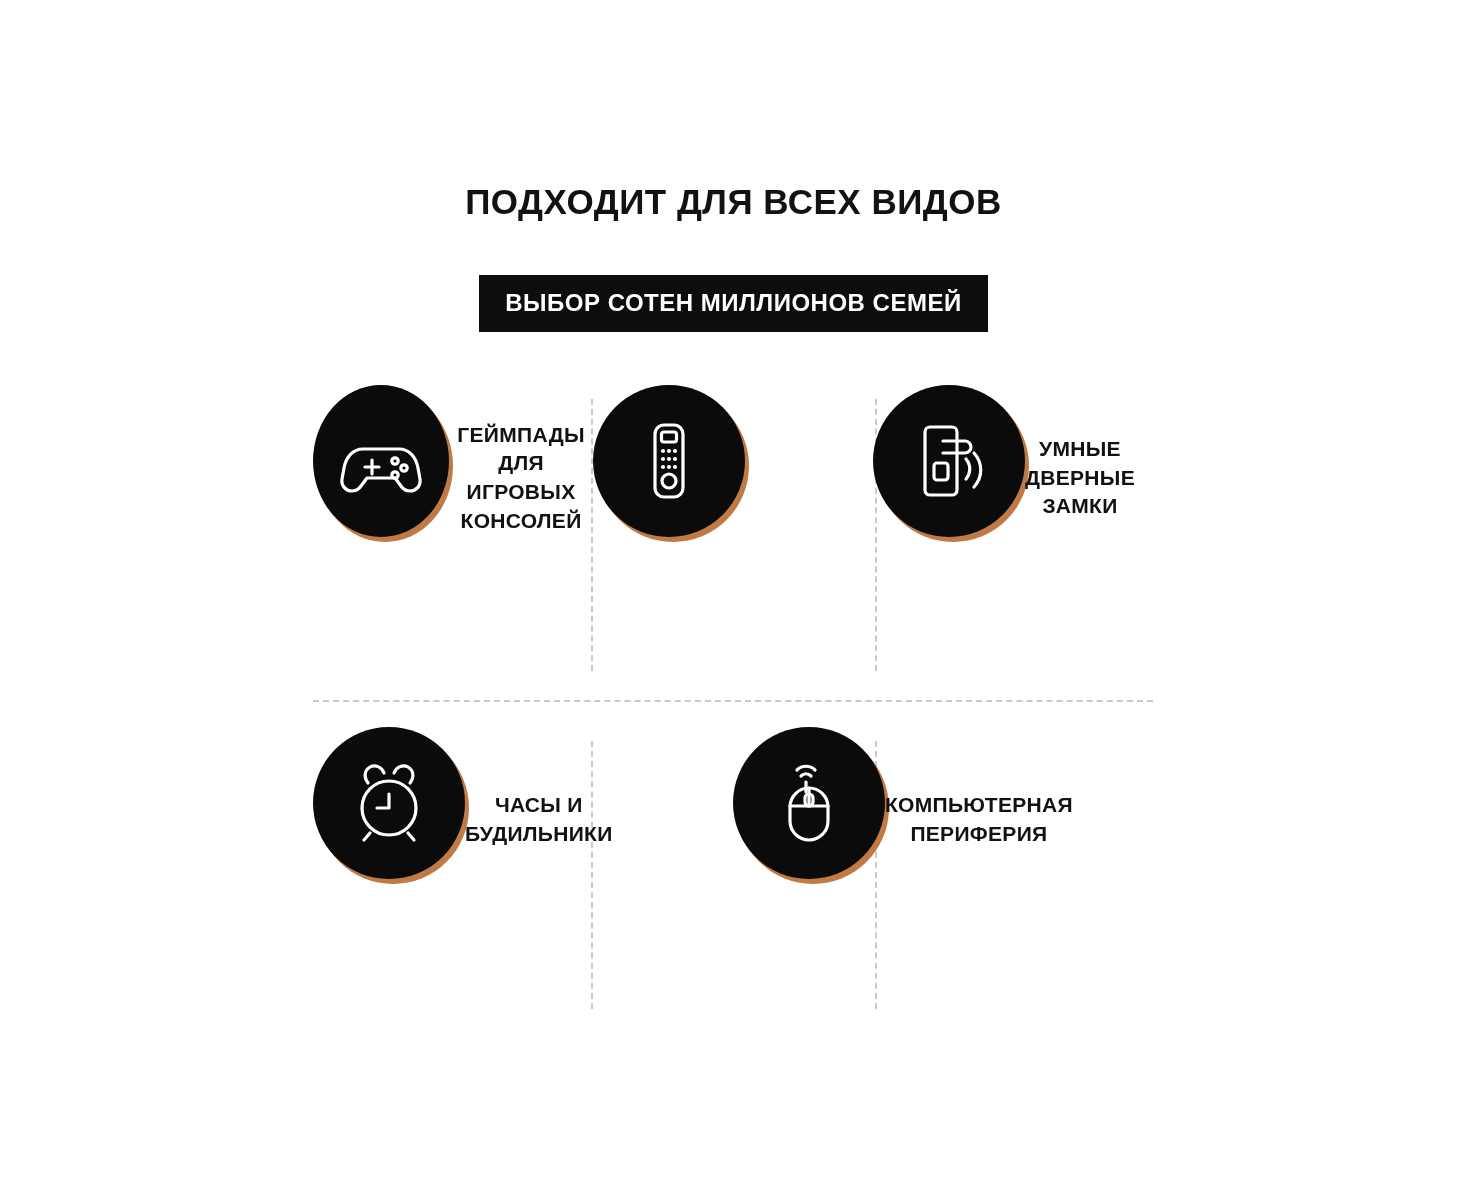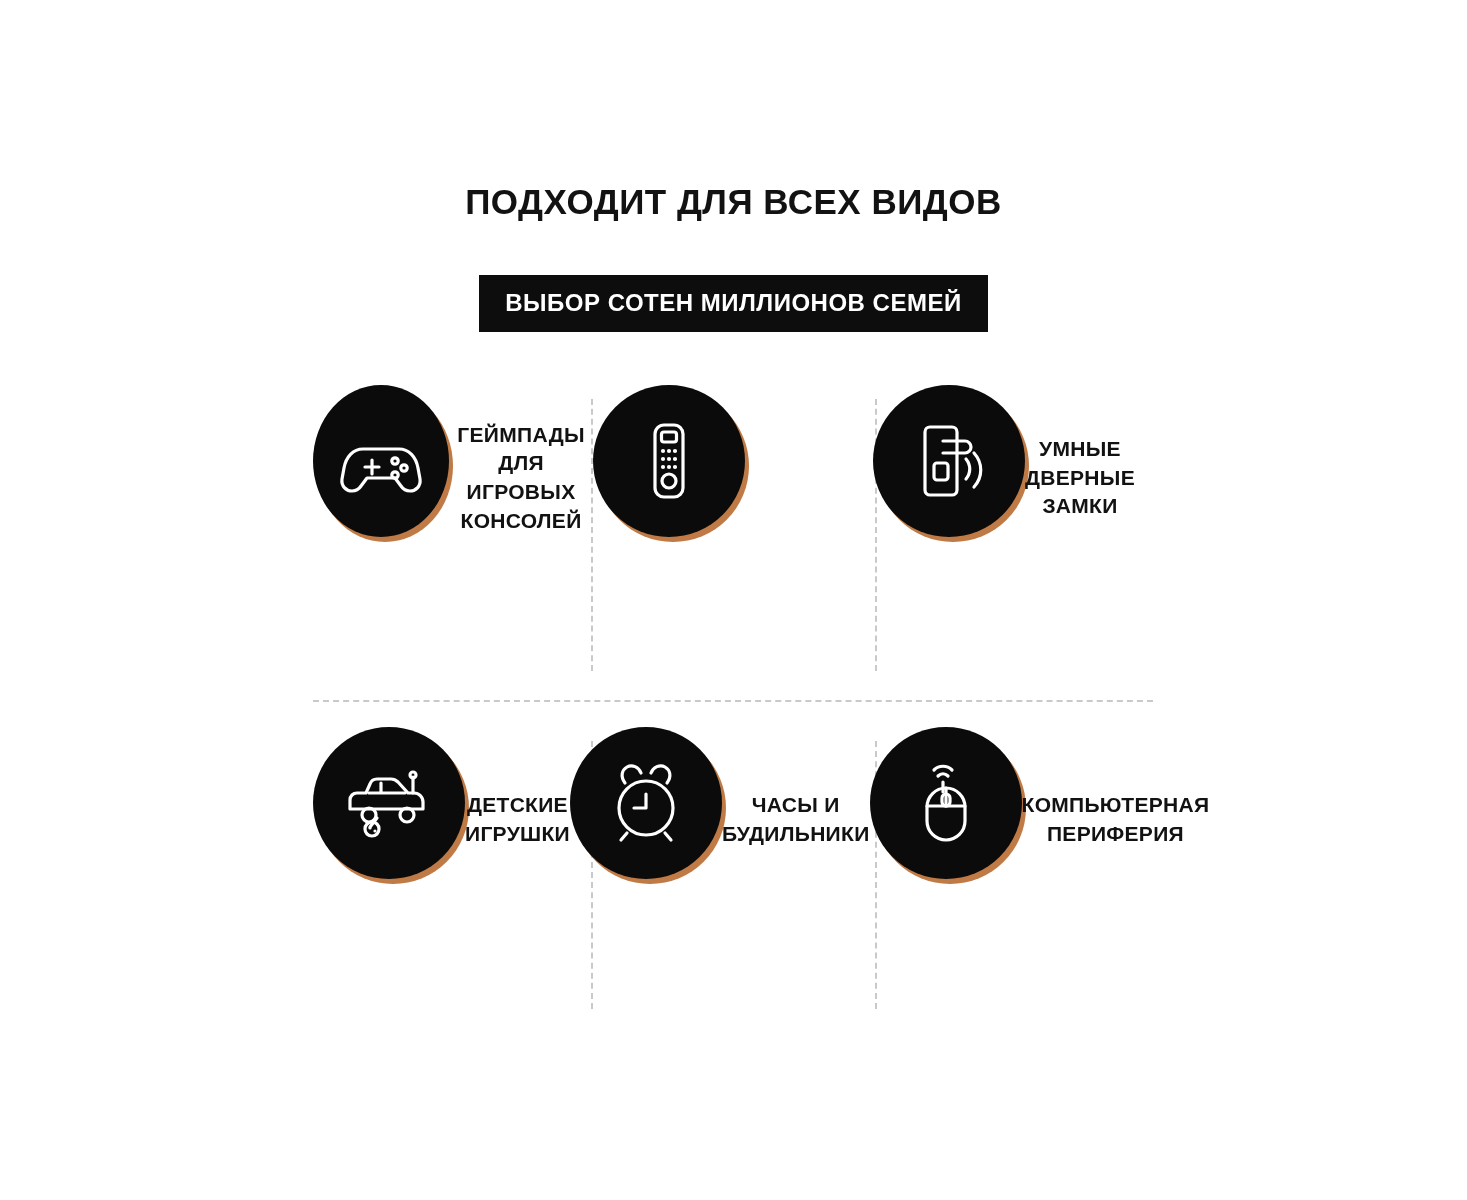--- a/index.html
+++ b/index.html
@@ -203,40 +203,20 @@
 ЗАМКИ</div>
       </div>
 
     </div>
 
     <div class="row row-bottom">
 
       <div class="vsep vsep-bottom vsep-a"></div>
       <div class="vsep vsep-bottom vsep-b"></div>
 
-      <div class="cell">
-        <div class="circle">
-          <span>
-            <svg width="96" height="96" viewBox="0 0 96 96" fill="none" stroke="#ffffff" stroke-width="3.2" stroke-linecap="round" stroke-linejoin="round">
-              <path d="M10 54 h72 v-7 c0 -5 -4 -9 -9 -9 h-6 l-10 -11 c-2 -2 -4 -3 -7 -3 h-14 c-3 0 -6 2 -7 5 l-4 9 h-9 c-4 0 -7 3 -7 7 v9 z"></path>
-              <path d="M40 28 v10 M28 38 h36"></path>
-              <circle cx="28" cy="60" r="7"></circle>
-              <circle cx="66" cy="60" r="7"></circle>
-              <path d="M72 38 v-16"></path>
-              <circle cx="72" cy="20" r="3"></circle>
-              <path d="M36 63 l-7 9"></path>
-              <path d="M24 74 c0 -4 3 -7 7 -7 c4 0 7 3 7 7 c0 4 -3 7 -7 7 c-4 0 -7 -3 -7 -7 z"></path>
-              <circle cx="29" cy="73" r="1.6" fill="#ffffff" stroke="none"></circle>
-              <circle cx="34" cy="76" r="1.6" fill="#ffffff" stroke="none"></circle>
-            </svg>
-          </span>
-        </div>
-        <div class="caption">ДЕТСКИЕ
-ИГРУШКИ</div>
-      </div>
 
       <div class="cell">
         <div class="circle">
           <span>
             <svg width="94" height="94" viewBox="0 0 94 94" fill="none" stroke="#ffffff" stroke-width="3.2" stroke-linecap="round" stroke-linejoin="round">
               <circle cx="47" cy="52" r="27"></circle>
               <path d="M47 38 v14 h-12"></path>
               <path d="M26 27 c-5 -7 -3 -13 2 -16 c5 -3 12 0 14 6"></path>
               <path d="M68 27 c5 -7 3 -13 -2 -16 c-5 -3 -12 0 -14 6"></path>
               <path d="M28 77 l-6 7"></path>

